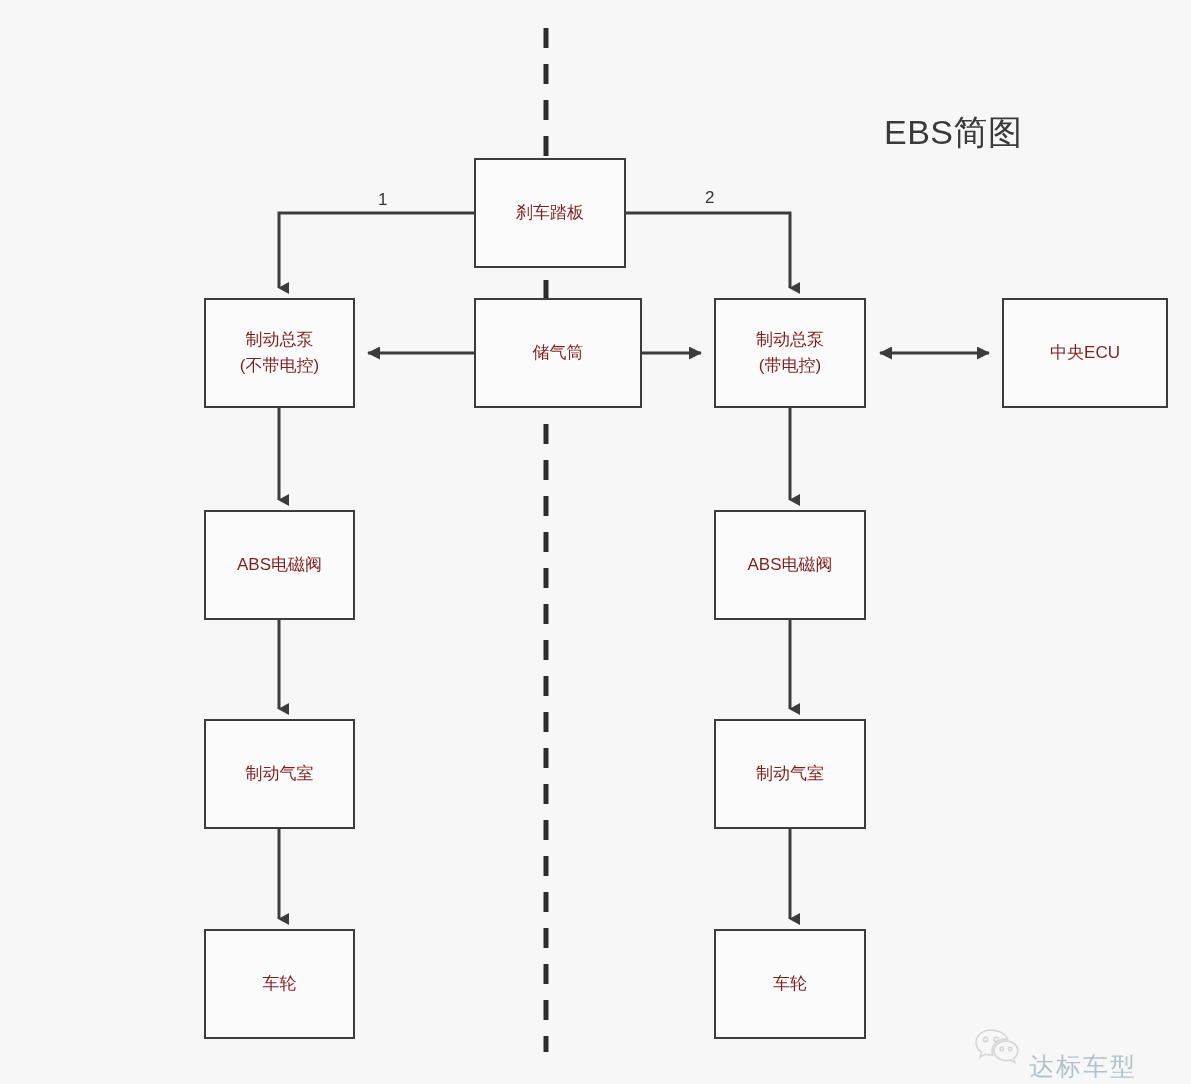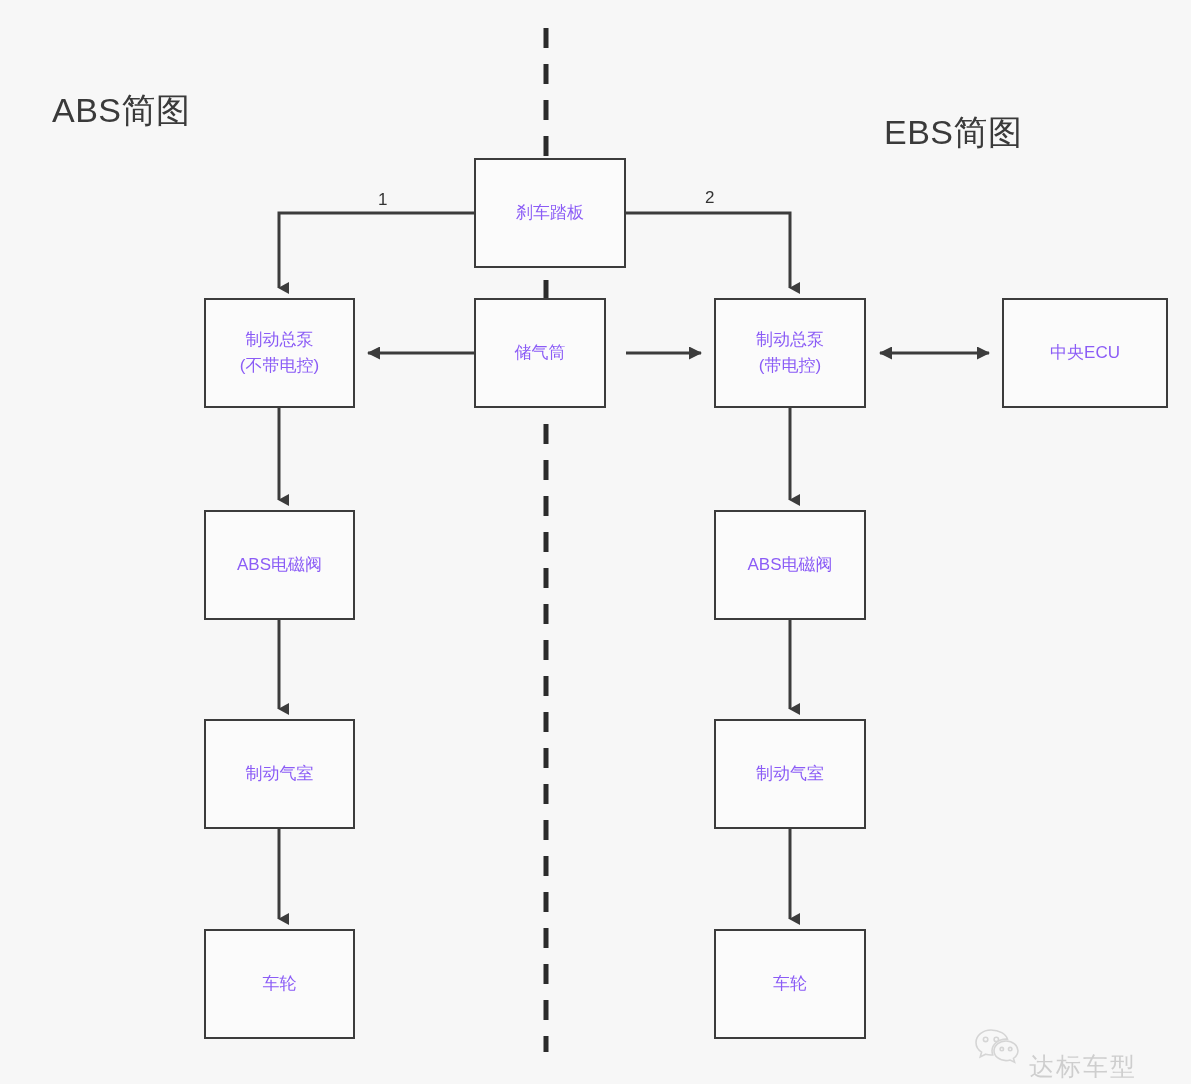--- a/index.html
+++ b/index.html
@@ -42,42 +42,42 @@
     position: absolute;
     background: #fbfbfb;
     border: 2px solid #3c3c3c;
     box-sizing: border-box;
     display: flex;
     align-items: center;
     justify-content: center;
     text-align: center;
     font-size: 17px;
     line-height: 1.55;
-    color: #8b5cf6;
+    color: #7f1d1d;
   }
   .node .label { white-space: pre-line; display: block; }
 
   .edge-label {
     position: absolute;
     font-size: 17px;
     color: #333333;
   }
 
   .watermark {
     position: absolute;
     left: 975px;
     top: 1008px;
     display: flex;
     align-items: center;
     gap: 10px;
     opacity: 0.30;
   }
   .watermark .wm-text {
     font-size: 25px;
-    color: #737373;
+    color: #0c4a6e;
     letter-spacing: 2px;
     white-space: nowrap;
     margin-top: 42px;
   }
 </style>
 </head>
 <body>
 
 <div id="diagram-root">
 
@@ -108,36 +108,35 @@
 
     <path d="M279,408 L279,500" fill="none" stroke="#3c3c3c" stroke-width="3" marker-end="url(#arrowDown)"></path>
     <path d="M279,620 L279,709" fill="none" stroke="#3c3c3c" stroke-width="3" marker-end="url(#arrowDown)"></path>
     <path d="M279,829 L279,919" fill="none" stroke="#3c3c3c" stroke-width="3" marker-end="url(#arrowDown)"></path>
 
     <path d="M790,408 L790,500" fill="none" stroke="#3c3c3c" stroke-width="3" marker-end="url(#arrowDown)"></path>
     <path d="M790,620 L790,709" fill="none" stroke="#3c3c3c" stroke-width="3" marker-end="url(#arrowDown)"></path>
     <path d="M790,829 L790,919" fill="none" stroke="#3c3c3c" stroke-width="3" marker-end="url(#arrowDown)"></path>
   </svg>
 
-  <div class="sect-title" id="title-abs">ABS简图</div>
   <div class="sect-title" id="title-ebs">EBS简图</div>
 
   <div class="edge-label" style="left:378px; top:190px;">1</div>
   <div class="edge-label" style="left:705px; top:188px;">2</div>
 
   <div class="node" style="left:474px; top:158px; width:152px; height:110px;">
     <span class="label">刹车踏板</span>
   </div>
 
   <div class="node" style="left:204px; top:298px; width:151px; height:110px;">
     <span class="label">制动总泵
 (不带电控)</span>
   </div>
 
-  <div class="node" style="left:474px; top:298px; width:132px; height:110px;">
+  <div class="node" style="left:474px; top:298px; width:168px; height:110px;">
     <span class="label">储气筒</span>
   </div>
 
   <div class="node" style="left:714px; top:298px; width:152px; height:110px;">
     <span class="label">制动总泵
 (带电控)</span>
   </div>
 
   <div class="node" style="left:1002px; top:298px; width:166px; height:110px;">
     <span class="label">中央ECU</span>

